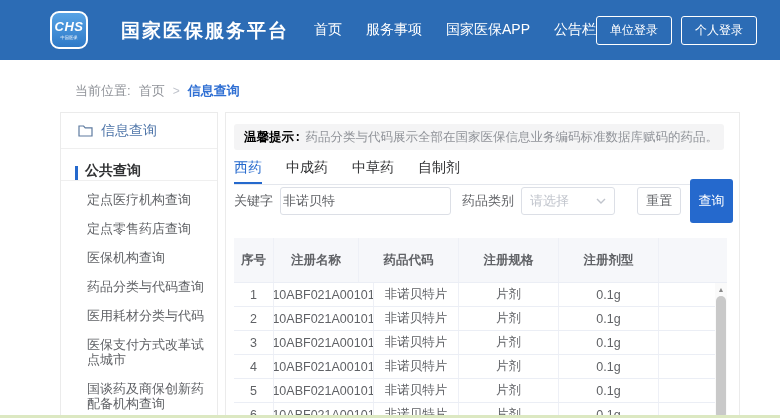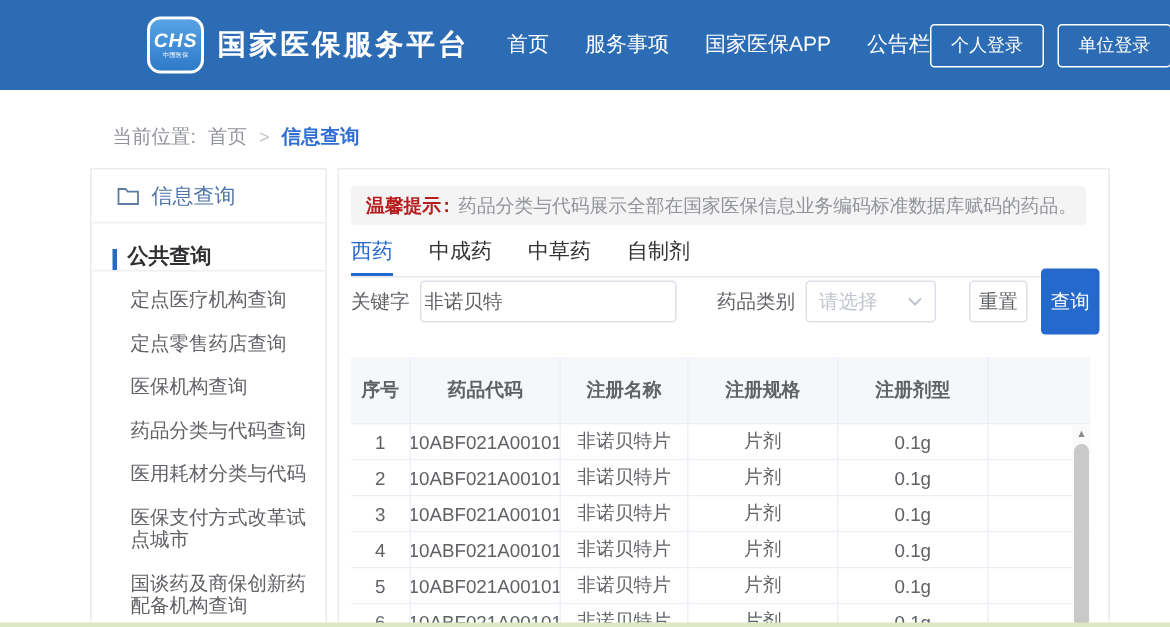--- a/index.html
+++ b/index.html
@@ -7,21 +7,21 @@
   .page {
     position:relative; width:780px; height:418px; overflow:hidden;
     background:#fff; font-family:"Liberation Sans","DejaVu Sans",sans-serif;
   }
 
   
   .topbar {
     position:absolute; top:0; left:0; right:0; height:60px;
     background:#2c6cb5; display:flex; align-items:center; color:#fff;
   }
-  .logo { display:flex; align-items:center; margin-left:98px; cursor:pointer; }
+  .logo { display:flex; align-items:center; margin-left:50px; cursor:pointer;gap:24px; }
   .logo-badge {
     width:38px; height:38px; border:2px solid #fff; border-radius:9px;
     background:linear-gradient(180deg,#57a3e5,#2f7ac8);
     display:flex; flex-direction:column; align-items:center; justify-content:center;
     flex:0 0 auto;
   }
   .logo-chs { font-style:italic; font-weight:bold; font-size:13px; line-height:14px; letter-spacing:.5px; }
   .logo-mini { font-size:5px; line-height:6px; white-space:nowrap; transform:scale(.85); }
   .logo-text { margin-left:9px; }
   .logo-title { font-size:19px; font-weight:bold; letter-spacing:2px; line-height:21px; white-space:nowrap; }
@@ -60,40 +60,40 @@
   
   .panel {
     position:absolute; left:225px; top:112px; width:515px; height:306px;
     background:#fff; border:1px solid #ebebeb;
   }
   .alert {
     position:absolute; left:8px; top:11px; width:490px; height:26px;
     background:#f4f4f5; border-radius:3px; display:flex; align-items:center;
     padding:0 10px; font-size:12.5px; color:#909399; white-space:nowrap; overflow:hidden;
   }
-  .alert-prefix { color:#b91c1c; font-weight:bold; margin-right:4px;font-family:Liberation Mono, monospace; }
+  .alert-prefix { color:#000000; font-weight:bold; margin-right:4px;font-family:Liberation Mono, monospace; }
   .alert-close { margin-left:auto; color:#b0b3b8; font-size:13px; cursor:pointer; padding-left:8px; }
 
   .tabs {
     position:absolute; left:8px; top:46px; width:499px; height:26px;
     border-bottom:1px solid #e4e7ed; display:flex; font-size:14px; color:#303133;
   }
   .tab { margin-right:24px; padding-bottom:7px; cursor:pointer; height:100%; }
   .tab.active { color:#2569cd; border-bottom:2px solid #2569cd; }
 
   .filter-row {
     position:absolute; left:8px; top:74px; height:28px; width:499px;
     display:flex; align-items:center; font-size:13px; color:#606266;
   }
   .filter-row label { margin-right:7px; white-space:nowrap; }
   .kw-input {
     width:171px; height:28px; border:1px solid #dcdfe6; border-radius:3px;
     padding:0 2px; font-size:13px; color:#606266; outline:none; font-family:inherit;
   }
-  .lbl-category { margin-left:27px; }
+  .lbl-category { margin-left:11px; }
   .select {
     width:103px; height:28px; border:1px solid #dcdfe6; border-radius:3px; background:#fff;
     display:flex; align-items:center; justify-content:space-between; padding:0 8px;
     color:#c0c4cc; cursor:pointer;
   }
   .btn-plain {
     margin-left:22px; width:48px; height:28px; border:1px solid #dcdfe6; background:#fff;
     color:#606266; border-radius:3px; font-size:13px; cursor:pointer; font-family:inherit;
   }
   .btn-primary {
@@ -136,22 +136,22 @@
         <div class="logo-title">国家医保服务平台</div>
       </div>
     </div>
     <nav class="topnav">
       <a>首页</a>
       <a>服务事项</a>
       <a>国家医保APP</a>
       <a>公告栏</a>
     </nav>
     <div class="top-actions">
+      <button>单位登录</button>
       <button>个人登录</button>
-      <button>单位登录</button>
     </div>
   </header>
 
   <div class="breadcrumb">
     <span class="bc-prefix">当前位置:</span>
     <a class="bc-link">首页</a>
     <span class="bc-sep">&gt;</span>
     <span class="bc-current">信息查询</span>
   </div>
 
@@ -207,22 +207,22 @@
             </svg>
         </span>
       </div>
       <button class="btn-plain">重置</button>
       <button class="btn-primary">查询</button>
     </div>
 
     <div class="table">
       <div class="thead">
         <div class="th c1">序号</div>
+        <div class="th c3">注册名称</div>
         <div class="th c2">药品代码</div>
-        <div class="th c3">注册名称</div>
         <div class="th c5">注册规格</div>
         <div class="th c4">注册剂型</div>
         <div class="th c6"></div>
       </div>
 
       <div class="tbody">
         <div class="tr">
           <div class="td c1">1</div>
           <div class="td c2">XC10ABF021A001010...</div>
           <div class="td c3">非诺贝特片</div>

